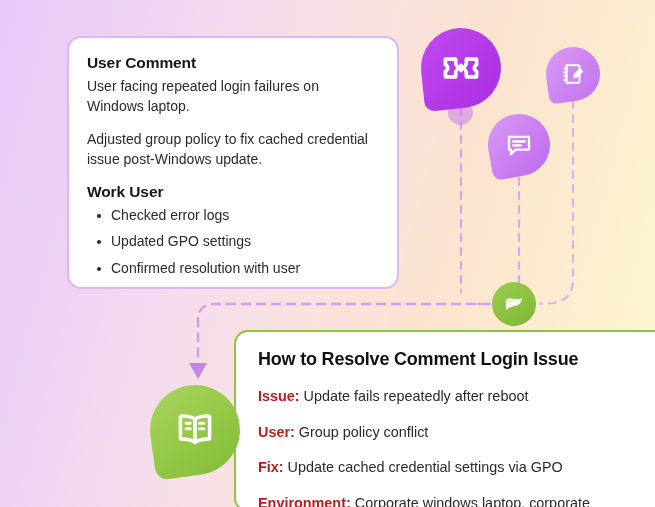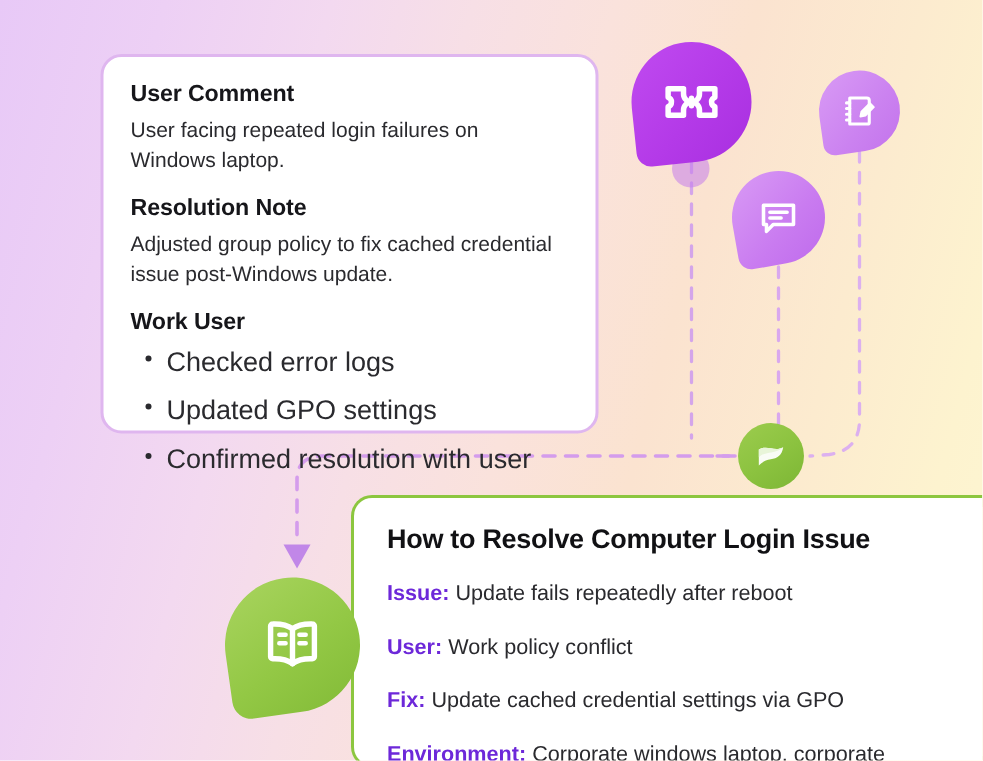--- a/index.html
+++ b/index.html
@@ -54,36 +54,36 @@
   .sec-body {
     font-size:14px;
     color:#2a2a2e;
     line-height:1.42;
   }
   #card-user-comment .sec-title { margin-bottom:5px; }
   #card-user-comment .block { margin-bottom:13px; }
   #card-user-comment .block:last-child { margin-bottom:0; }
   ul.worknote { list-style:none; margin-top:4px; }
   ul.worknote li {
-    font-size:18px; color:#2a2a2e; line-height:1.42;
+    font-size:14px; color:#2a2a2e; line-height:1.42;
     padding-left:24px; position:relative; margin-bottom:7px;
   }
   ul.worknote li::before {
     content:""; position:absolute; left:10px; top:8px;
     width:4px; height:4px; border-radius:50%; background:#2a2a2e;
   }
 
   #card-kb .kb-title {
     font-size:18px; font-weight:bold; color:#111114;
     letter-spacing:-0.2px; margin-bottom:17px;
   }
   #card-kb .kb-line {
     font-size:14.4px; color:#2a2a2e; margin-bottom:17px; line-height:1.3;
   }
-  #card-kb .kb-line b { font-weight:bold; color:#6d28d9; }
+  #card-kb .kb-line b { font-weight:bold; color:#b91c1c; }
 
   
   .blob {
     position:absolute; z-index:4;
     display:flex; align-items:center; justify-content:center;
   }
   .blob svg.glyph { position:relative; z-index:2; }
 
   #blob-ticket { left:421px; top:28px; width:80px; height:80px; }
   #blob-ticket .bg {
@@ -148,44 +148,43 @@
   </svg>
 
   <div class="card" id="card-user-comment">
 
     <div class="block">
       <div class="sec-title">User Comment</div>
       <div class="sec-body">User facing repeated login failures on Windows laptop.</div>
     </div>
 
     <div class="block">
-      <div class="sec-title">Resolution Note</div>
       <div class="sec-body">Adjusted group policy to fix cached credential issue post-Windows update.</div>
     </div>
 
     <div class="block">
       <div class="sec-title">Work User</div>
       <ul class="worknote">
         <li>Checked error logs</li>
         <li>Updated GPO settings</li>
         <li>Confirmed resolution with user</li>
       </ul>
     </div>
   </div>
 
   <div class="card" id="card-kb">
-    <div class="kb-title">How to Resolve Computer Login Issue</div>
+    <div class="kb-title">How to Resolve Comment Login Issue</div>
 
     <div class="kb-line">
       <b>Issue:</b>
       <span>Update fails repeatedly after reboot</span>
     </div>
     <div class="kb-line">
       <b>User:</b>
-      <span>Work policy conflict</span>
+      <span>Group policy conflict</span>
     </div>
     <div class="kb-line">
       <b>Fix:</b>
       <span>Update cached credential settings via GPO</span>
     </div>
     <div class="kb-line">
       <b>Environment:</b>
       <span>Corporate windows laptop, corporate</span>
     </div>
   </div>

